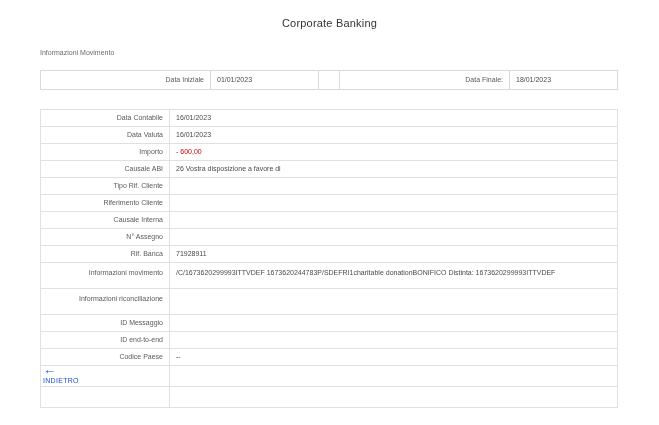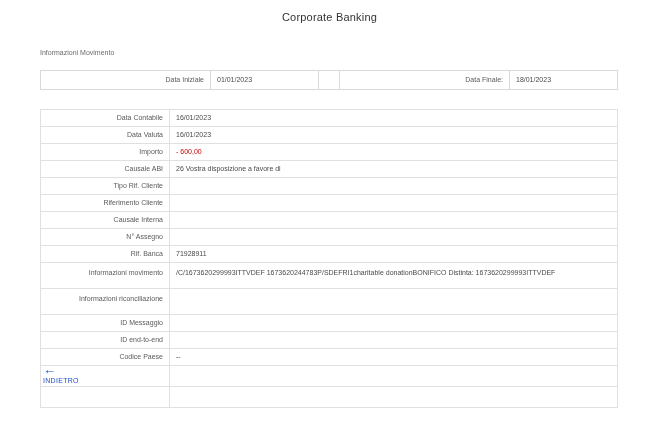--- a/index.html
+++ b/index.html
@@ -15,21 +15,21 @@
   .page {
     position: relative;
     width: 659px;
     height: 425px;
     overflow: hidden;
   }
   .app-title {
     text-align: center;
     font-size: 11px;
     color: #333333;
-    padding-top: 11px;
+    padding-top: 17px;
     letter-spacing: 0.2px;
   }
   .section-label {
     position: absolute;
     left: 40px;
     top: 49px;
     font-size: 7px;
     color: #6b6b6b;
   }
   

